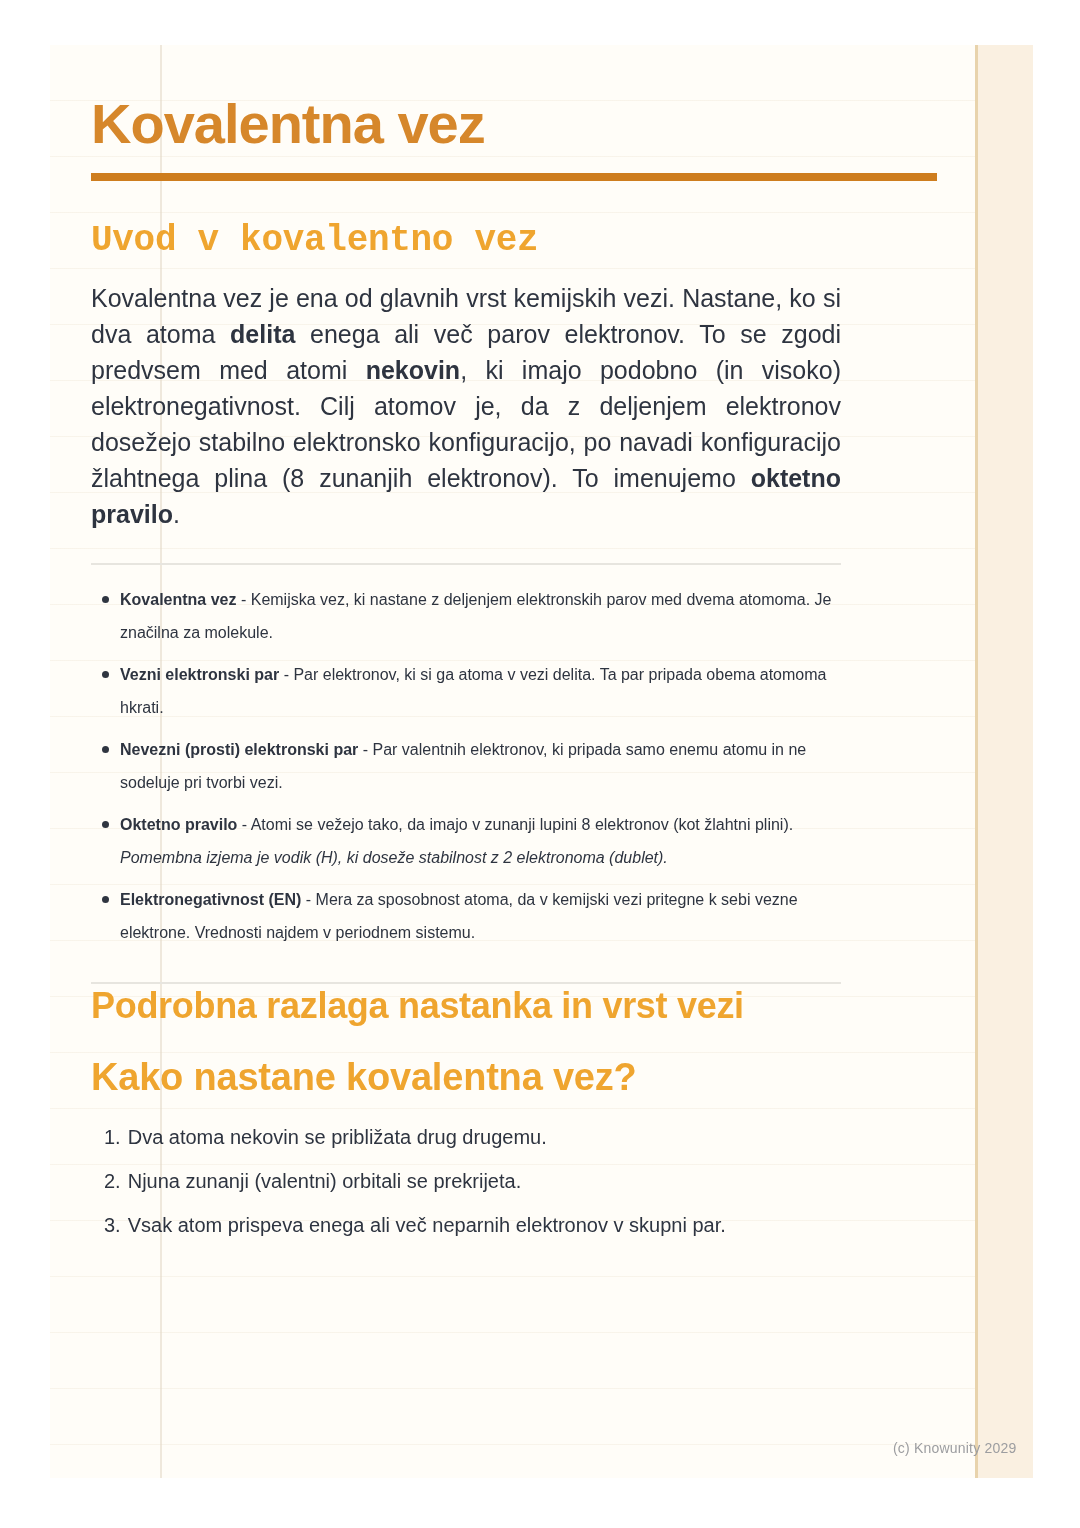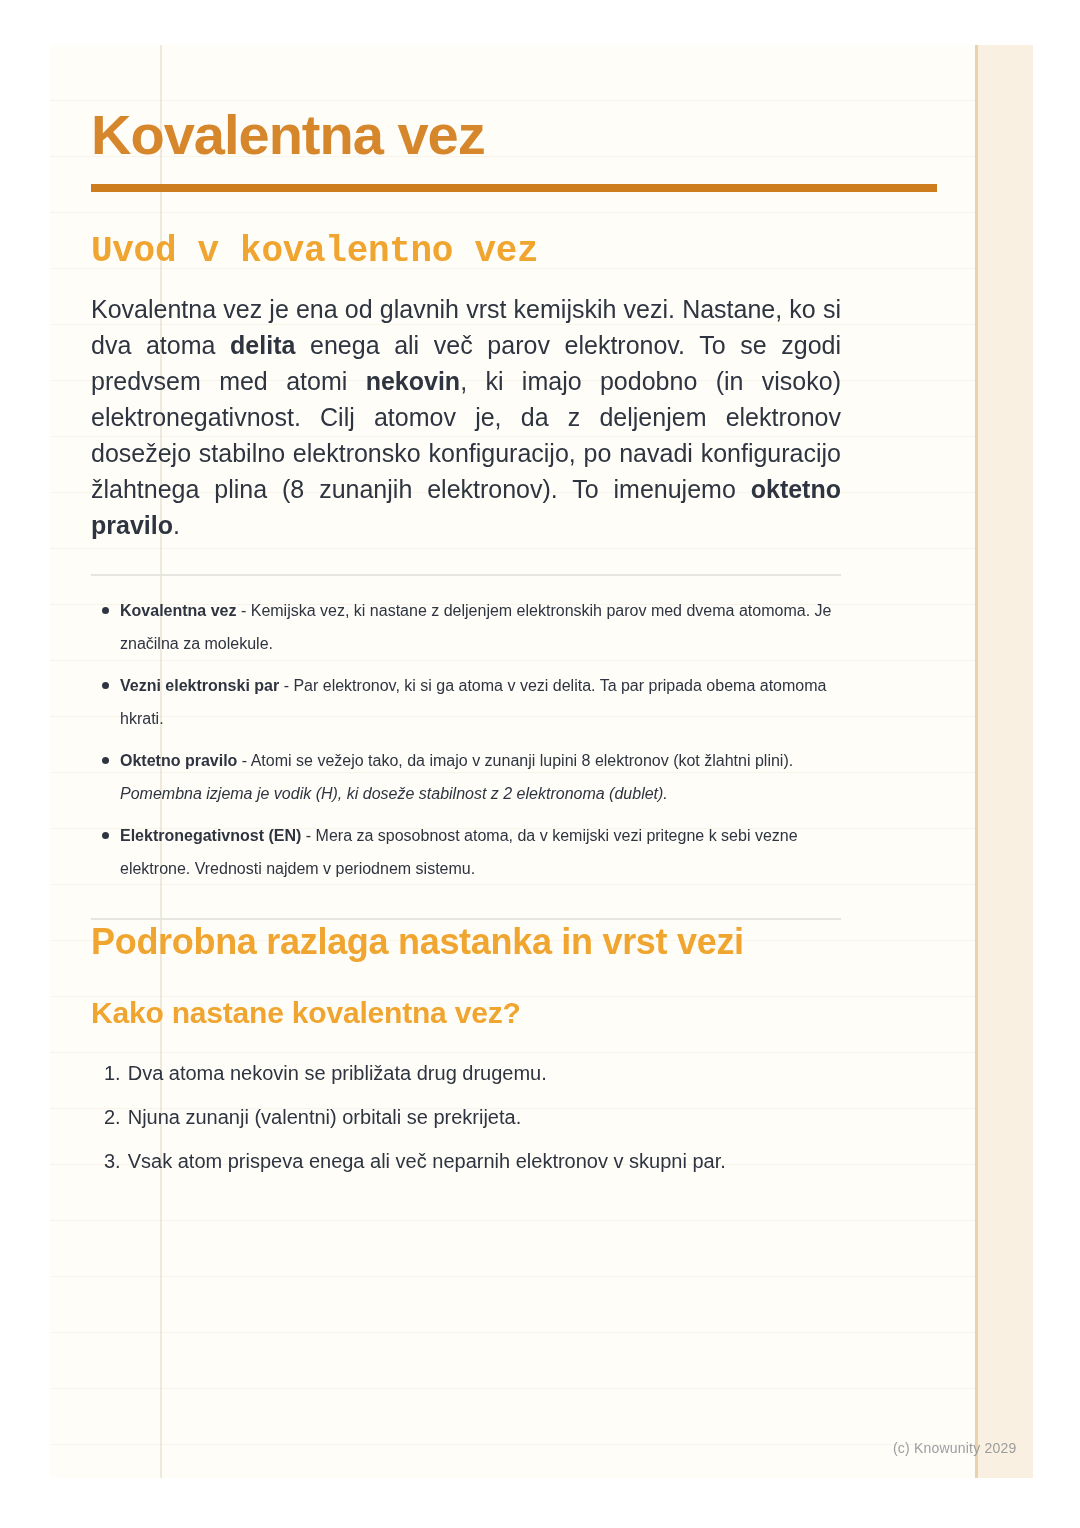--- a/index.html
+++ b/index.html
@@ -24,40 +24,40 @@
   .margin-line{
     position:absolute;left:110px;top:0;width:2px;height:100%;
     background:rgba(226,215,196,0.55);
   }
   
   .stripe{
     position:absolute;left:975px;top:45px;width:58px;height:1433px;
     background:#faf0e1;border-left:3px solid #e8d3ac;box-sizing:border-box;
   }
   .content{
-    position:absolute;left:91px;top:50px;width:846px;
+    position:absolute;left:91px;top:39px;width:846px;
     color:#2e3440;
   }
   h1.doc-title{
     margin:0;padding-top:51px;
     font-size:56px;line-height:1.2;font-weight:bold;letter-spacing:-1px;
     color:#d6872b;
   }
   .title-rule{
     width:846px;height:8px;margin-top:16px;background:#ce7d1e;border:none;
   }
   h2.sec{
     margin:0;font-size:36px;line-height:44px;font-weight:bold;
     letter-spacing:-0.3px;color:#efa52f;
   }
   h2.sec.intro-h{margin-top:38px;font-family:Liberation Mono, monospace;}
   h2.sec.terms-h{margin-top:30px;}
   h2.sec.detail-h{}
   h3.subsec{
-    margin:0;margin-top:30px;font-size:30px;line-height:38px;font-weight:bold;
+    margin:0;margin-top:30px;font-size:38px;line-height:38px;font-weight:bold;
     letter-spacing:-0.2px;color:#efa52f;
   }
   p.lead{
     width:750px;margin:17px 0 0 0;
     font-size:25px;line-height:36px;text-align:justify;color:#2e3440;
   }
   .b{font-weight:bold;}
   .i{font-style:italic;}
   .divider{
     width:750px;height:2px;border:none;background:#e7e5df;margin:0;
@@ -104,20 +104,21 @@
   <h2 class="sec intro-h">Uvod v kovalentno vez</h2>
 
   <p class="lead"><span>Kovalentna vez je ena od glavnih vrst kemijskih vezi. Nastane, ko si dva atoma </span><span class="b">delita</span><span> enega ali več parov elektronov. To se zgodi predvsem med atomi </span><span class="b">nekovin</span><span>, ki imajo podobno (in visoko) elektronegativnost. Cilj atomov je, da z deljenjem elektronov dosežejo stabilno elektronsko konfiguracijo, po navadi konfiguracijo žlahtnega plina (8 zunanjih elektronov). To imenujemo </span><span class="b">oktetno pravilo</span><span>.</span></p>
 
   <hr class="divider d1">
 
 
   <ul class="terms">
     <li><span class="b">Kovalentna vez</span><span> - Kemijska vez, ki nastane z deljenjem elektronskih parov med dvema atomoma. Je značilna za molekule.</span></li>
     <li><span class="b">Vezni elektronski par</span><span> - Par elektronov, ki si ga atoma v vezi delita. Ta par pripada obema atomoma hkrati.</span></li>
+    <li><span class="b">Nevezni (prosti) elektronski par</span><span> - Par valentnih elektronov, ki pripada samo enemu atomu in ne sodeluje pri tvorbi vezi.</span></li>
     <li><span class="b">Oktetno pravilo</span><span> - Atomi se vežejo tako, da imajo v zunanji lupini 8 elektronov (kot žlahtni plini). </span><span class="i">Pomembna izjema je vodik (H), ki doseže stabilnost z 2 elektronoma (dublet).</span></li>
     <li><span class="b">Elektronegativnost (EN)</span><span> - Mera za sposobnost atoma, da v kemijski vezi pritegne k sebi vezne elektrone. Vrednosti najdem v periodnem sistemu.</span></li>
   </ul>
 
   <hr class="divider d2">
 
   <h2 class="sec detail-h">Podrobna razlaga nastanka in vrst vezi</h2>
 
   <h3 class="subsec">Kako nastane kovalentna vez?</h3>
 

